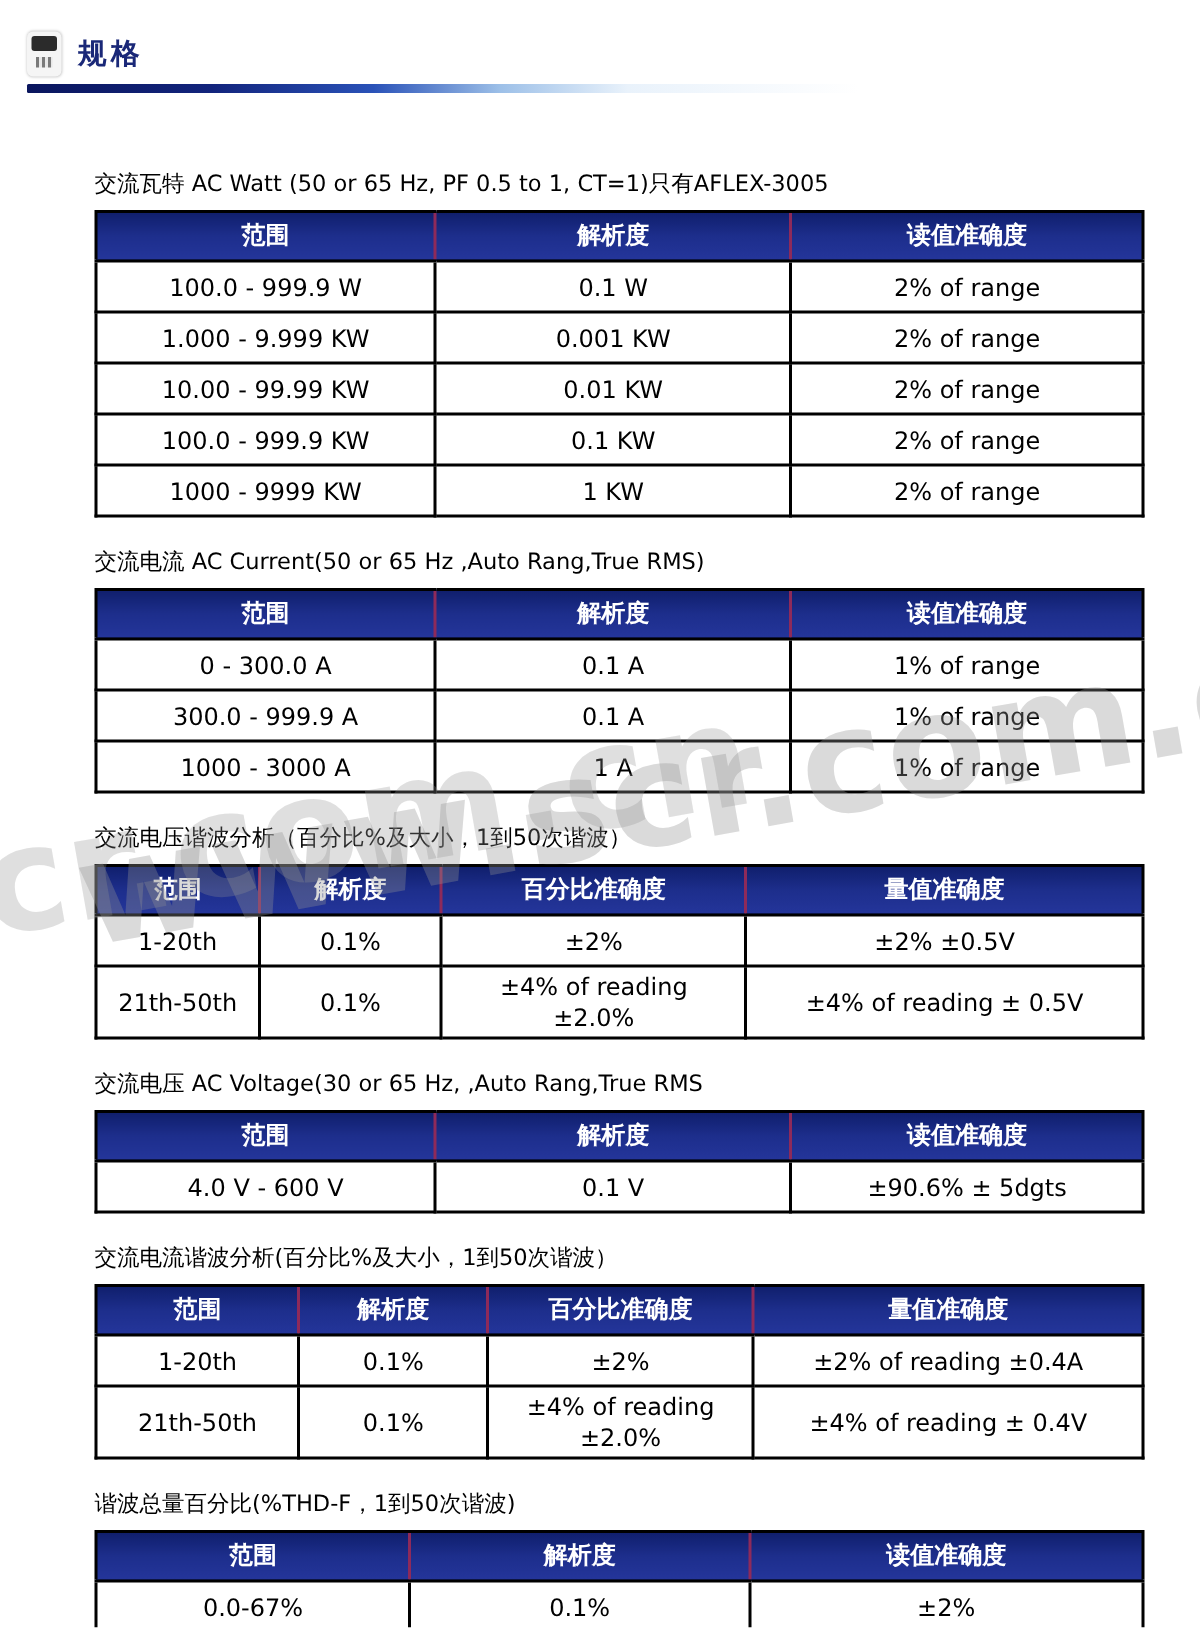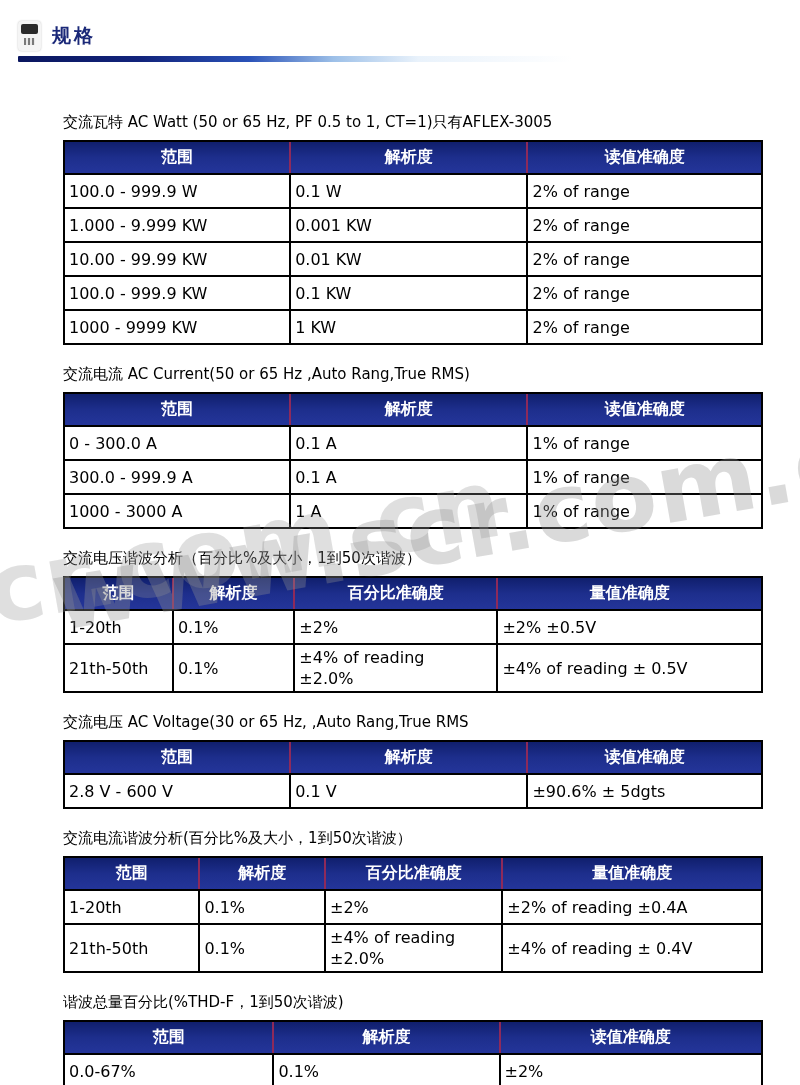--- a/index.html
+++ b/index.html
@@ -55,21 +55,21 @@
   }
   table.spec-table th {
     background: linear-gradient(180deg, #101f6d 0%, #1d2e8c 50%, #24359a 100%);
     color: #fff; font-size: 16px; font-weight: bold;
     height: 29px; padding: 1px 20px;
     border-top: 2px solid #000; border-bottom: 2px solid #000;
   }
   table.spec-table th + th { border-left: 2px solid #8e2a5a; }
   table.spec-table td {
     border: 2px solid #000;
-    font-size: 16px; color: #000; text-align: left;
+    font-size: 16px; color: #000; text-align: center;
     height: 28px; padding: 2px 4px;
     white-space: pre-line; line-height: 21px;
   }
   
   .watermark {
     position: absolute;
     font-size: 96px; font-weight: bold; letter-spacing: 1px;
     color: rgba(148,148,148,0.34);
     white-space: nowrap; pointer-events: none; z-index: 6;
   }
@@ -213,21 +213,21 @@
           </colgroup>
       <thead>
             <tr>
               <th>范围</th>
               <th>解析度</th>
               <th>读值准确度</th>
             </tr>
           </thead>
       <tbody>
             <tr>
-              <td>2.8 V - 600 V</td>
+              <td>4.0 V - 600 V</td>
               <td>0.1 V</td>
               <td>±90.6% ± 5dgts</td>
             </tr>
           </tbody>
     </table>
   </section>
 
   <section class="spec-section">
     <h2 class="section-title">交流电流谐波分析(百分比%及大小，1到50次谐波）</h2>
     <table class="spec-table">

